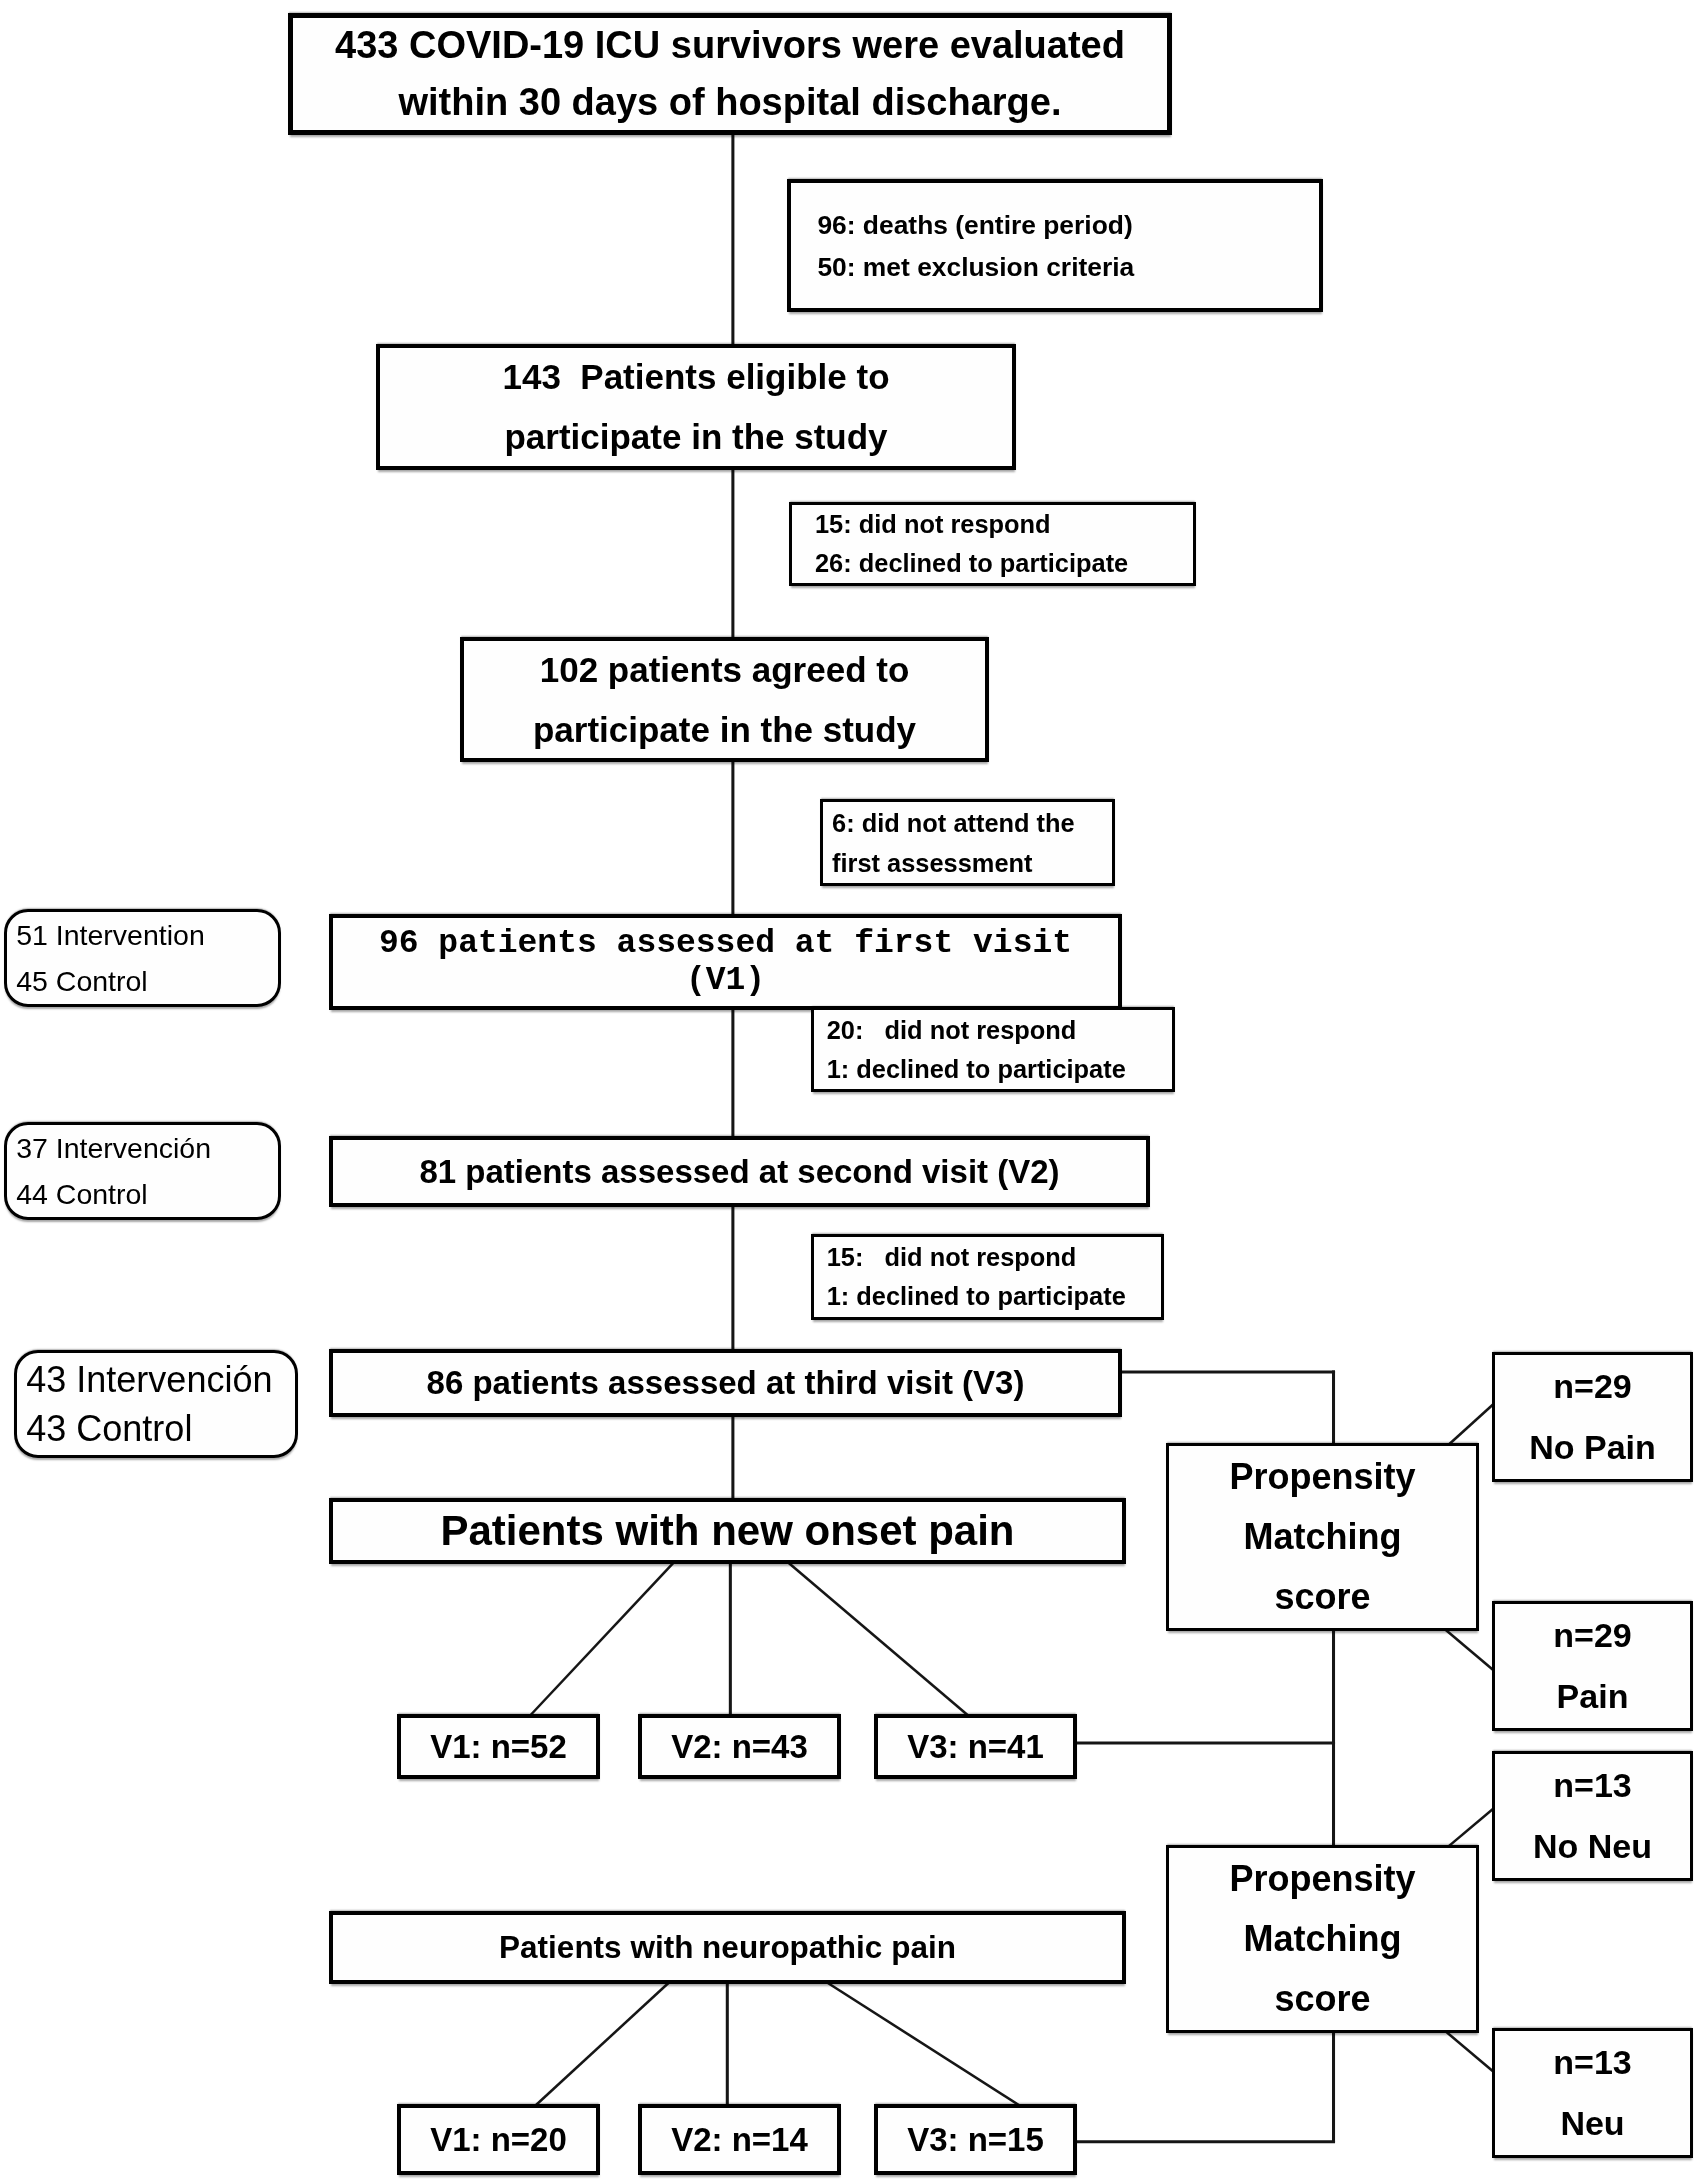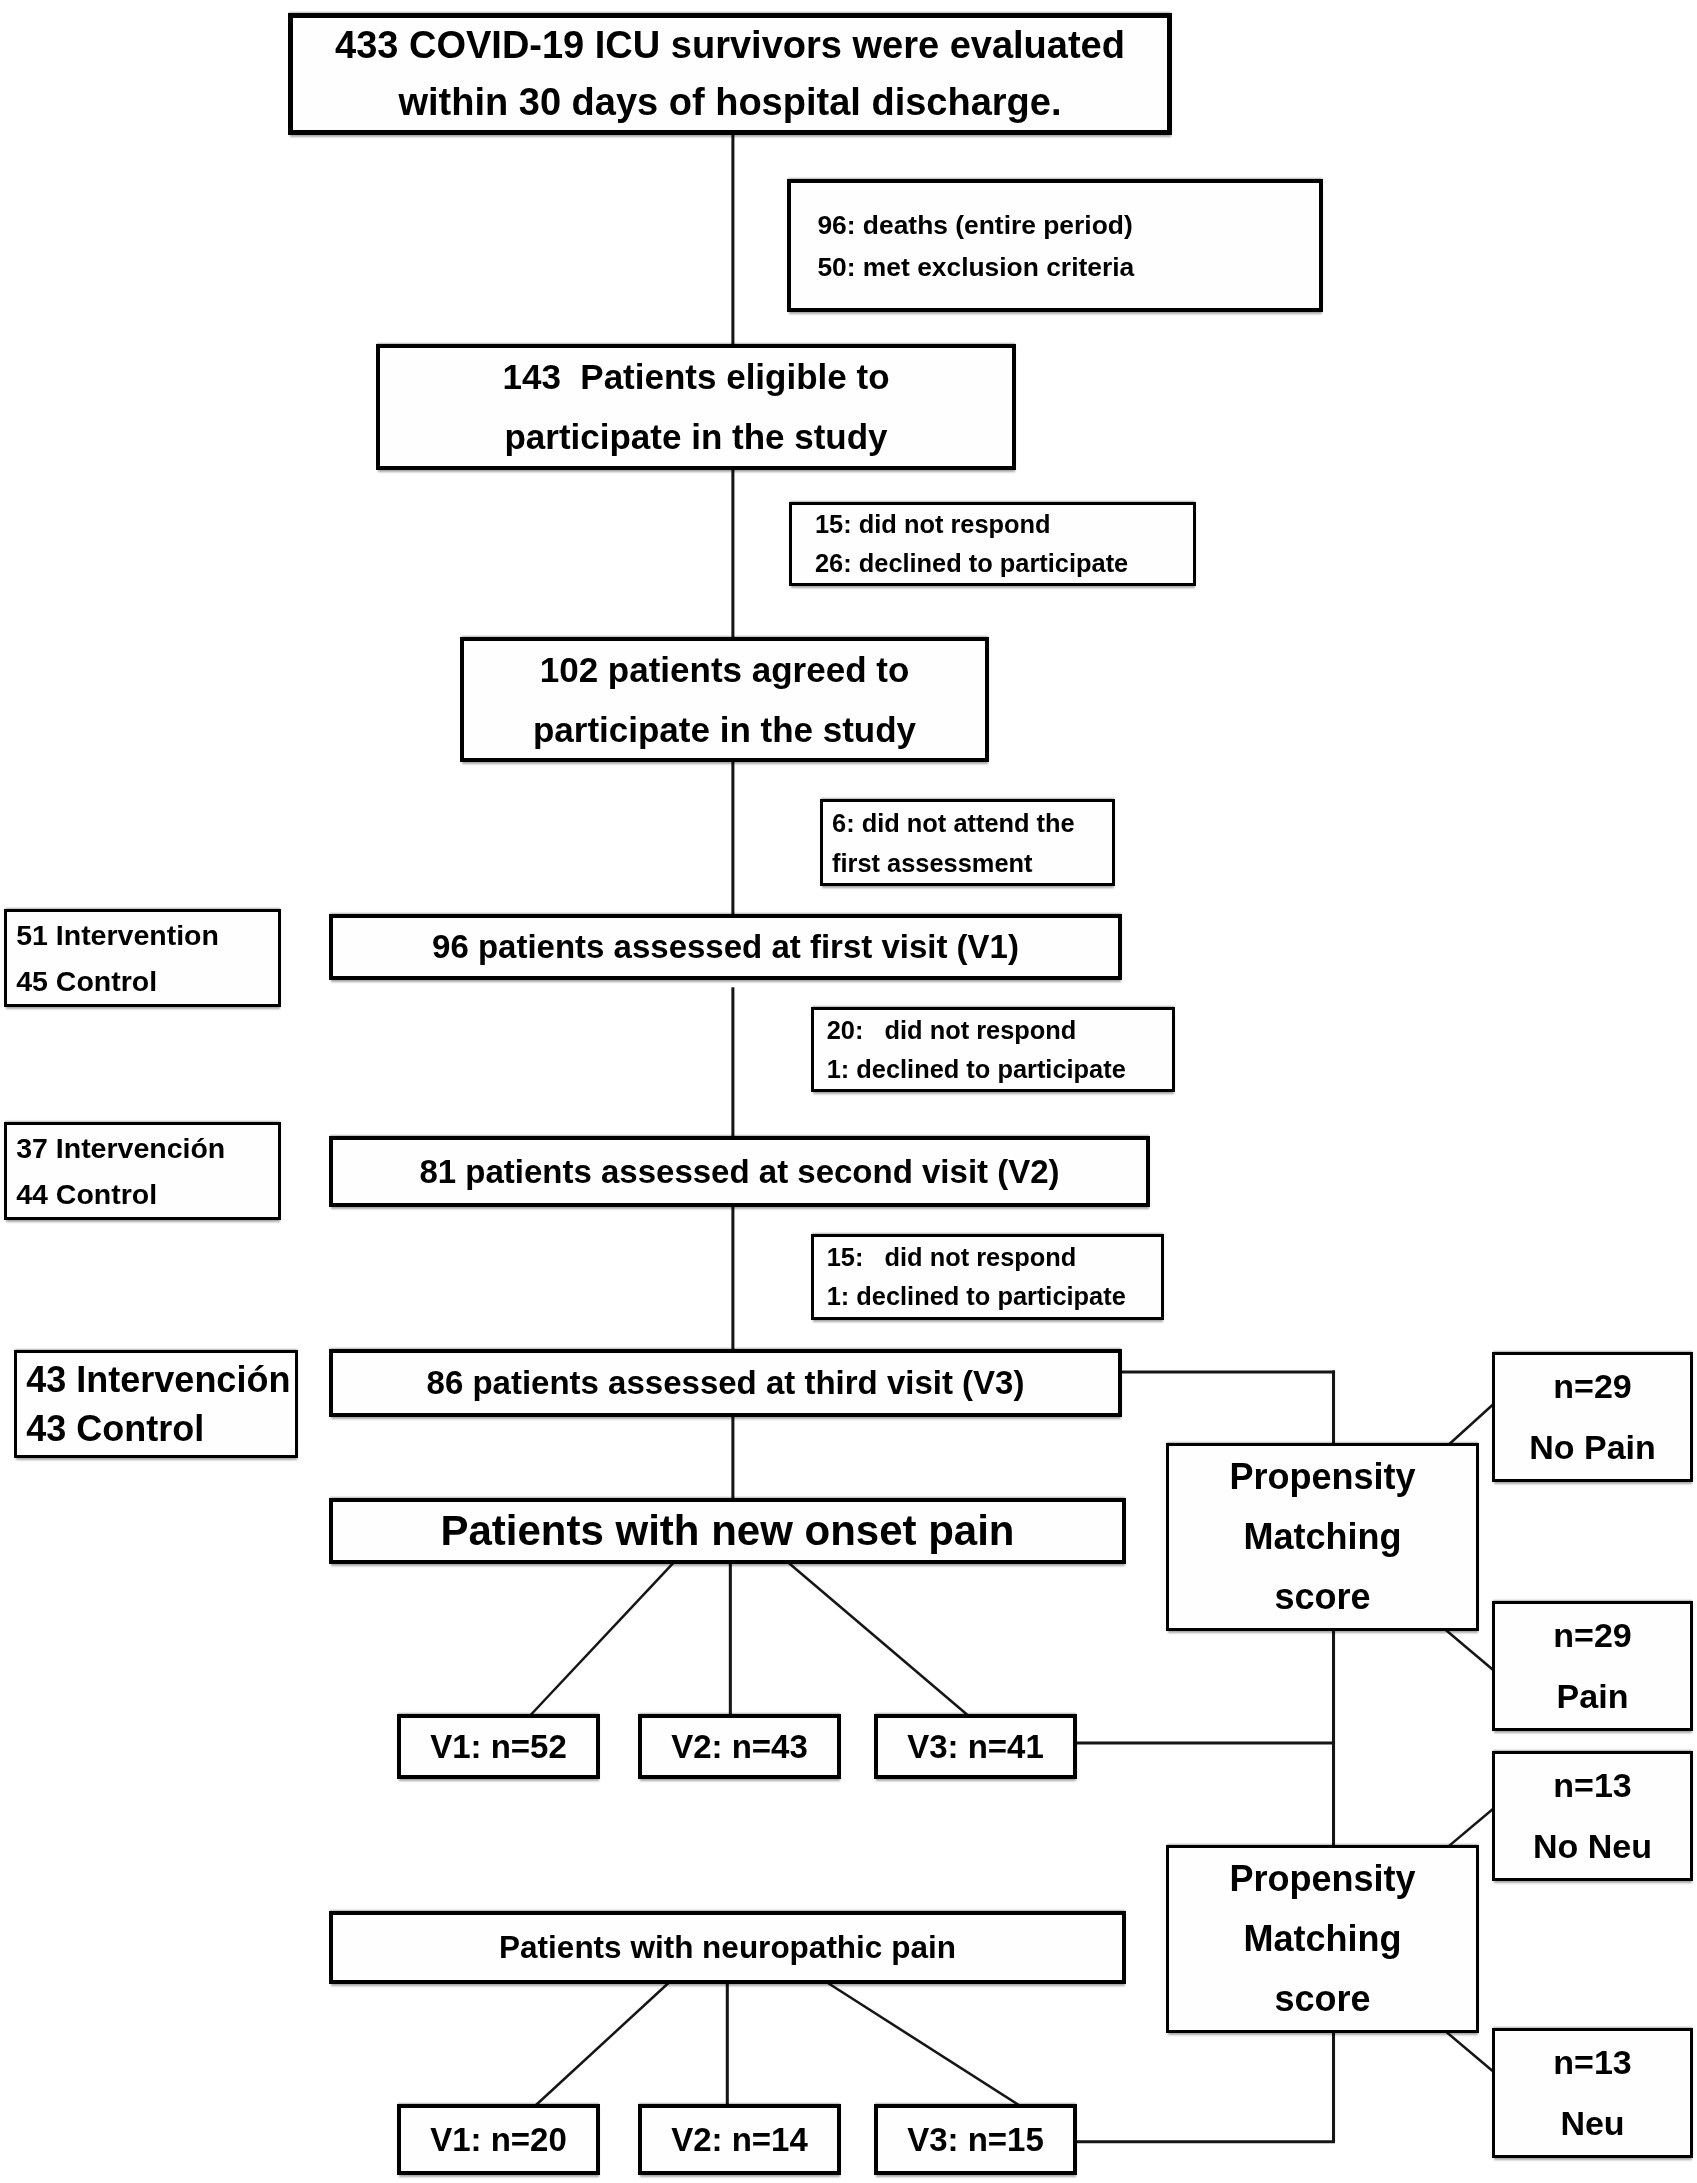--- a/index.html
+++ b/index.html
@@ -16,27 +16,27 @@
     background:#fefefe;
     border-style:solid;border-color:#000;
     box-sizing:border-box;
     display:flex;flex-direction:column;justify-content:center;
     box-shadow:0 -2px 1.5px -1px rgba(0,0,0,.30), 0 3px 2px -1.5px rgba(0,0,0,.35);
   }
   .box div{white-space:pre-wrap;}
   .center{align-items:center;text-align:center;}
   .left{align-items:flex-start;text-align:left;}
   .bold{font-weight:700;}
-  .regular{font-weight:700;}
+  .regular{font-weight:400;border-radius:24px;}
 
   
   #evaluated {left:288px;top:12.7px;width:884px;height:122px;border-width:5.1px;font-size:38px;line-height:57px;}
   #eligible  {left:376px;top:344px;width:640px;height:126px;border-width:4.6px;font-size:35px;line-height:60px;}
   #agreed    {left:460px;top:637px;width:529px;height:125px;border-width:4.6px;font-size:35px;line-height:60px;}
-  #visit1    {left:329px;top:914px;width:793px;height:66px;border-width:4.6px;font-size:33px;}
+  #visit1    {left:329px;top:914px;width:793px;height:96px;border-width:4.6px;font-size:33px;font-family:Liberation Mono, monospace;}
   #visit2    {left:329px;top:1136px;width:821px;height:71px;border-width:4.6px;font-size:33px;text-align:right;}
   #visit3    {left:329px;top:1349px;width:793px;height:68px;border-width:4.6px;font-size:33px;}
   #onset     {left:329px;top:1498px;width:797px;height:66px;border-width:4.6px;font-size:42px;}
   #neuro     {left:329px;top:1911px;width:797px;height:73px;border-width:4.6px;font-size:31.5px;}
 
   
   #excl-initial {left:787px;top:179px;width:536px;height:133px;border-width:4.1px;font-size:26.4px;line-height:42px;padding-left:26.4px;}
   #excl-eligible{left:789px;top:502px;width:407px;height:84px;border-width:3.6px;font-size:25.4px;line-height:39px;padding-left:23px;}
   #excl-agreed  {left:820px;top:799px;width:295px;height:87px;border-width:3.6px;font-size:25.4px;line-height:40px;padding-left:9.1px;}
   #excl-v1      {left:811px;top:1007px;width:364px;height:85px;border-width:3.6px;font-size:25.4px;line-height:39px;padding-left:12.7px;}

